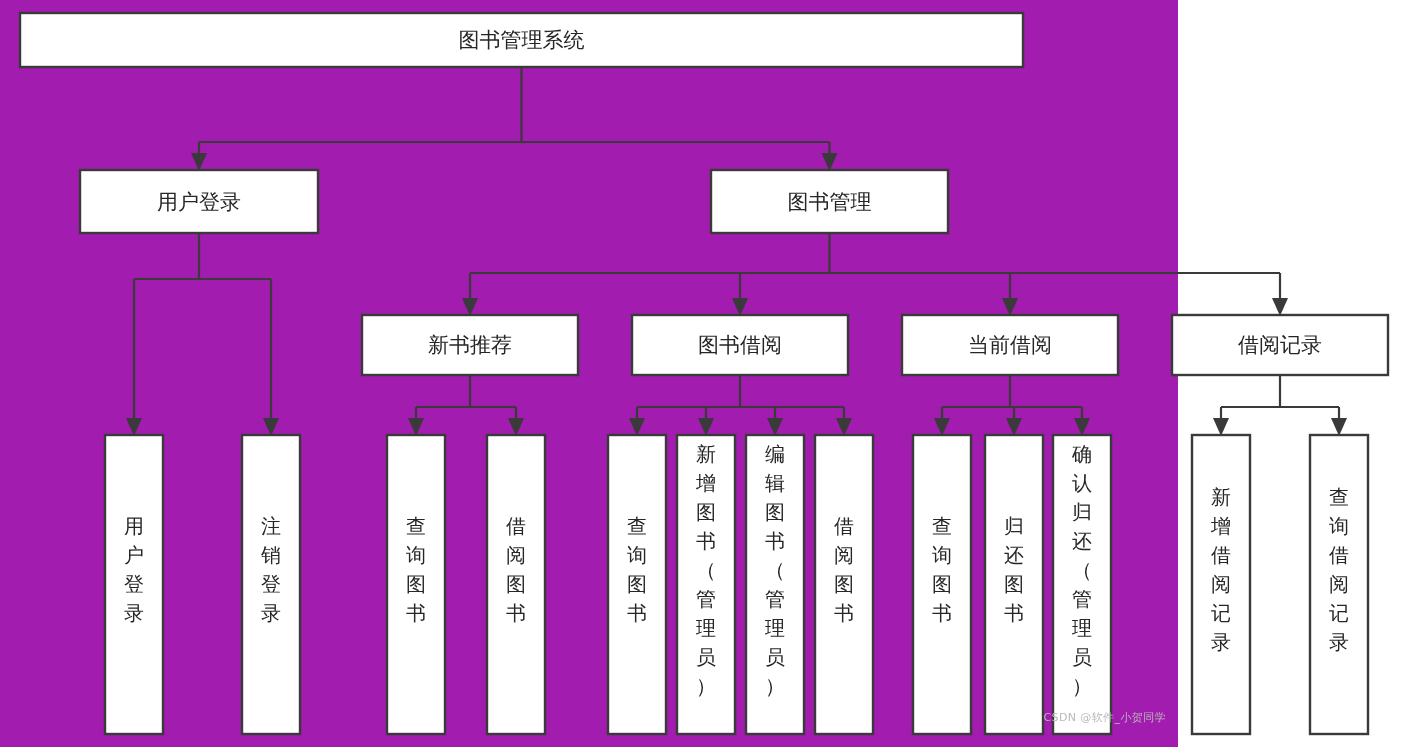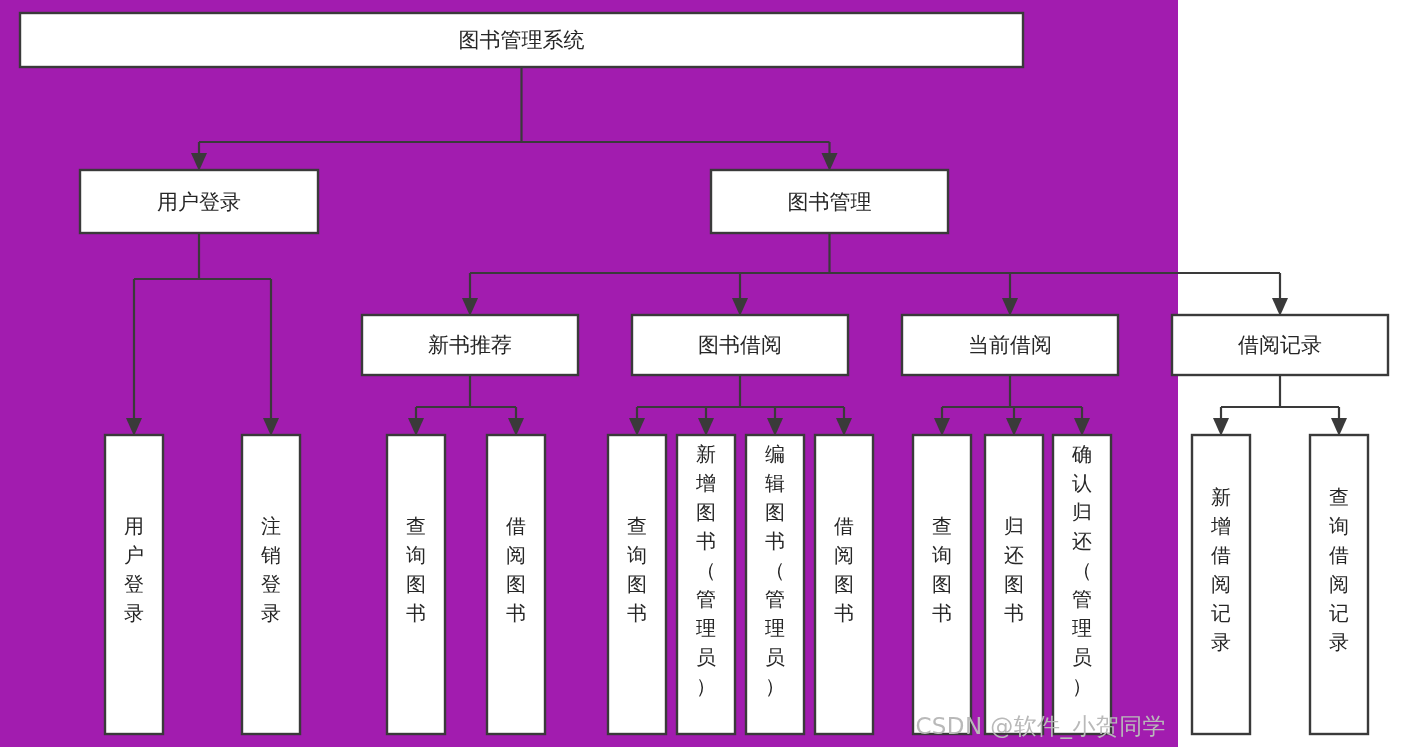--- a/index.html
+++ b/index.html
@@ -50,23 +50,23 @@
     fill: none;
     stroke-linecap: butt;
   }
   .edge-arrow {
     fill: #3a3a3a;
     stroke: none;
   }
   .watermark {
     position: absolute;
     right: 12px;
-    bottom: 5px;
-    font-family: "DejaVu Sans", "Liberation Sans", sans-serif;
-    font-size: 23px;
+    bottom: 22px;
+    font-family: "DejaVu Sans", "Liberation Sans", sans-serif;
+    font-size: 11px;
     color: #b9b9b9;
     letter-spacing: 0.4px;
     white-space: nowrap;
     user-select: none;
   }
 </style>
 </head>
 <body>
 
 <div id="diagram-root">

